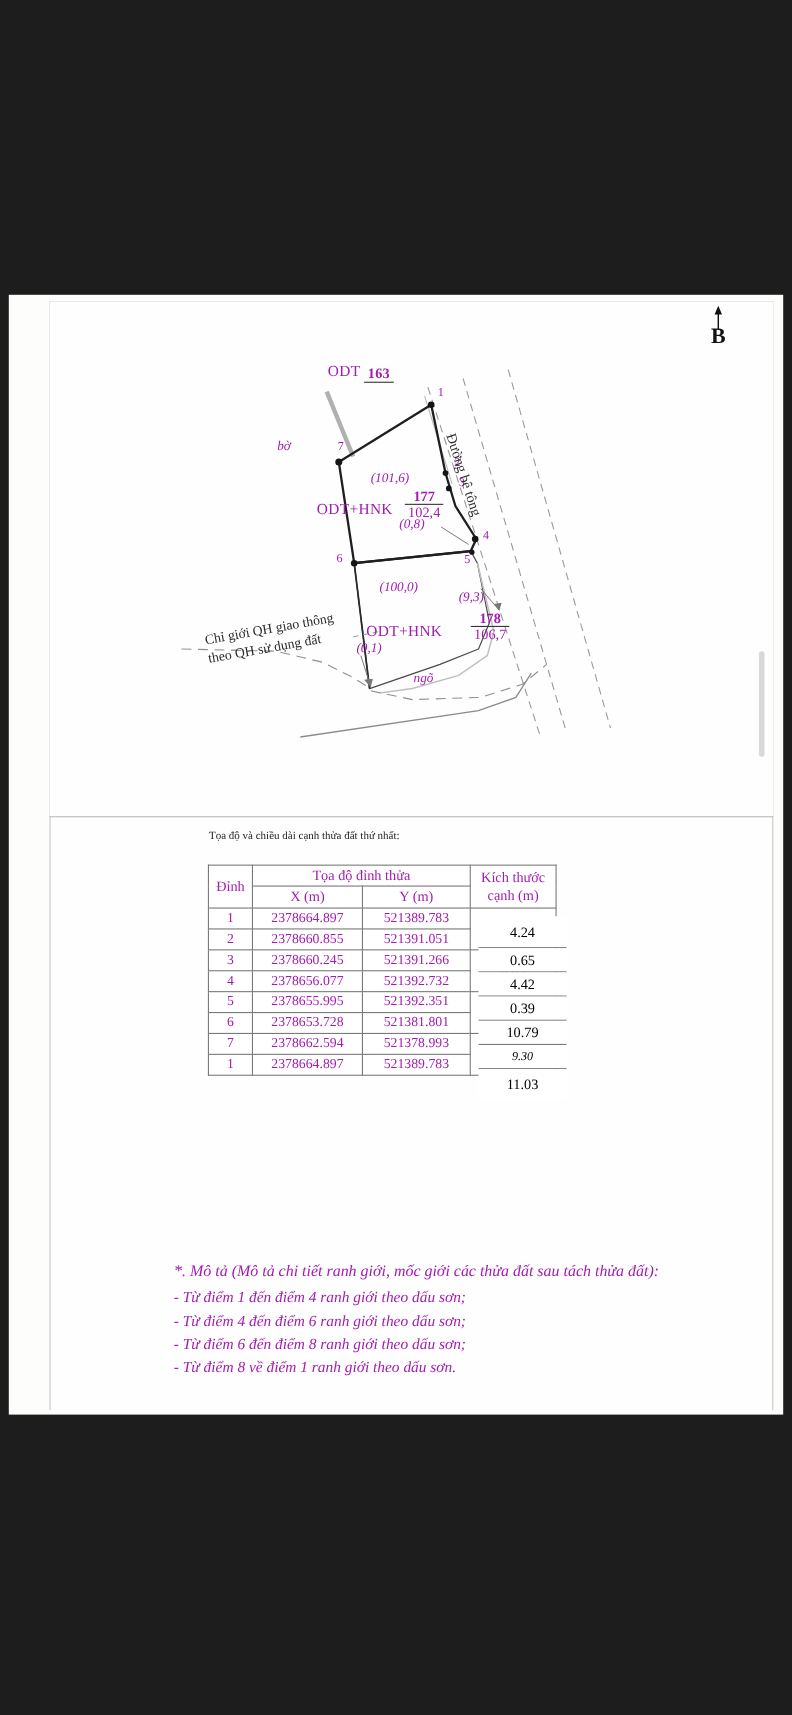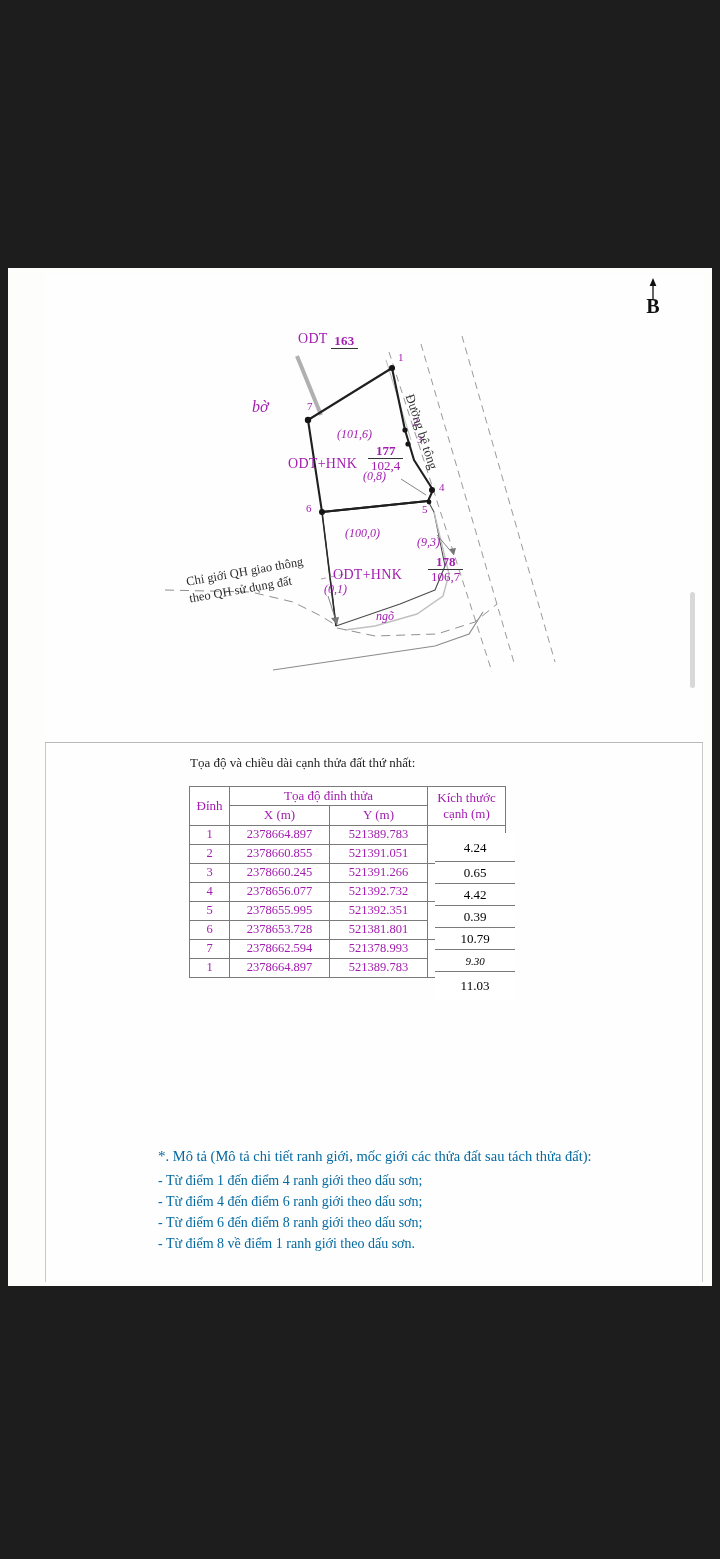--- a/index.html
+++ b/index.html
@@ -105,21 +105,21 @@
     font-size: 12.5px;
     color: #2b2b2b;
     line-height: 1.35;
     white-space: nowrap;
   }
 
   
   #table-title {
     position: absolute;
     left: 182px; top: 487px;
-    font-size: 13px;
+    font-size: 10px;
     color: #1d1d1d;
     white-space: nowrap;
   }
   #coord-table-wrap {
     position: absolute;
     left: 181px; top: 518px;
   }
   table.coord {
     border-collapse: collapse;
     font-size: 12.5px;
@@ -139,21 +139,22 @@
   td.xval { width: 100px; }
   td.yval { width: 98px; }
   td.side { width: 78px; font-size: 13px; }
   .side-cell { vertical-align: middle; }
 
   
   #desc {
     position: absolute;
     left: 37px; top: 880px;
     width: 658px;
-    color: #0369a1;
+    color: #a21caf;
+    font-style: italic;
   }
   #desc .head {
     font-size: 14.5px;
     margin-left: 113px;
     margin-bottom: 8px;
     white-space: nowrap;
   }
   #desc .star { font-size: 15px; }
   #desc .line {
     font-size: 14px;
@@ -229,21 +230,21 @@
         <div class="nb">B</div>
       </div>
 
       <div class="map-label lbl-odt" style="left:253px; top:58px;">
         <span>ODT</span>
         <span class="frac" style="vertical-align:-2px;">
           <span class="num">163</span>
         </span>
       </div>
 
-      <div class="map-label lbl-italic" style="left:207px; top:125px; font-size:16px;">bờ</div>
+      <div class="map-label lbl-italic" style="left:207px; top:125px; font-size:12px;">bờ</div>
 
       <div class="map-label lbl-italic" style="left:292px; top:154px;">(101,6)</div>
 
       <div class="map-label lbl-odt" style="left:243px; top:183px;">ODT+HNK</div>
 
       <div class="map-label" style="left:323px; top:170px;">
         <span class="frac">
           <span class="num">177</span>
           <span class="den">102,4</span>
         </span>

